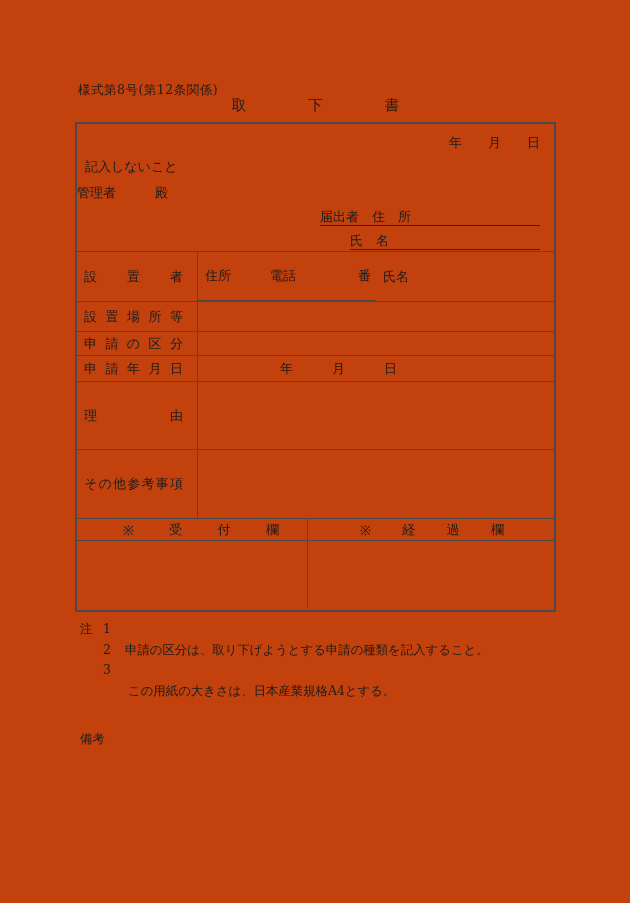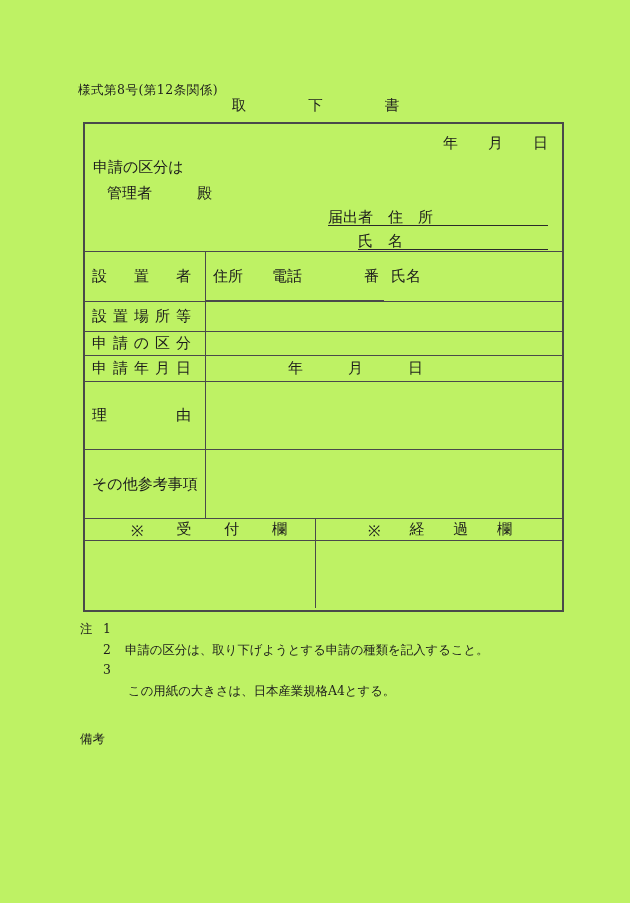--- a/index.html
+++ b/index.html
@@ -1,49 +1,48 @@
 <!DOCTYPE html>
 <html><head>
 <meta charset="utf-8">
 <style>
   * { margin:0; padding:0; box-sizing:border-box; }
   html,body { background:#e9e9e9; }
   .page {
     position:relative;
     width:630px; height:903px;
-    background:#bef264;
+    background:#c2410c;
     font-family:"DejaVu Serif","Liberation Serif",serif;
     color:#1c1c1c;
     overflow:hidden;
     margin:0 auto;
   }
   .form-no {
     position:absolute; left:78px; top:82px;
     font-size:12.5px; letter-spacing:0.5px; white-space:nowrap;
   }
   .doc-title {
     position:absolute; left:75px; top:96px; width:481px;
     display:flex; justify-content:center; gap:62px;
     font-size:14.5px;
   }
   .form-table {
     position:absolute; left:75px; top:122px;
     width:481px; height:490px;
     border:2px solid #4a4a4a;
     display:flex; flex-direction:column;
-    font-size:15px;
-    margin-left:8px;
+    font-size:13px;
   }
   .trow { display:flex; border-top:1px solid #4a4a4a; }
   .trow.first { border-top:none; }
   
   .top-cell { display:block; height:127px; }
   .date-line { margin-top:10px; text-align:right; padding-right:14px; height:18px; }
   .org-line  { margin-top:6px; padding-left:8px; height:18px; }
-  .addr-line { margin-top:8px; padding-left:22px; height:18px; }
+  .addr-line { margin-top:8px; height:18px; }
   .appl-line1 { margin-top:6px; margin-left:243px; height:22px; }
   .appl-line2 { margin-top:2px; margin-left:273px; height:22px; }
   .uline { display:inline-block; border-bottom:1px solid #2a2a2a; height:18px; white-space:pre; }
   .uline.w1 { width:220px; }
   .uline.w2 { width:190px; }
   
   .lbl {
     width:121px; flex:0 0 121px;
     border-right:1px solid #4a4a4a;
     display:flex; align-items:center;
@@ -97,21 +96,21 @@
   <div class="doc-title">
     <span>取</span>
     <span>下</span>
     <span>書</span>
   </div>
 
   <div class="form-table">
 
     <div class="trow first top-cell">
       <div class="date-line">年　　月　　日</div>
-      <div class="org-line">申請の区分は</div>
+      <div class="org-line">記入しないこと</div>
       <div class="addr-line">管理者　　　殿</div>
       <div class="appl-line1">
         <span class="uline w1">届出者　住　所</span>
       </div>
       <div class="appl-line2">
         <span class="uline w2">氏　名</span>
       </div>
     </div>
 
     <div class="trow row-setti">

